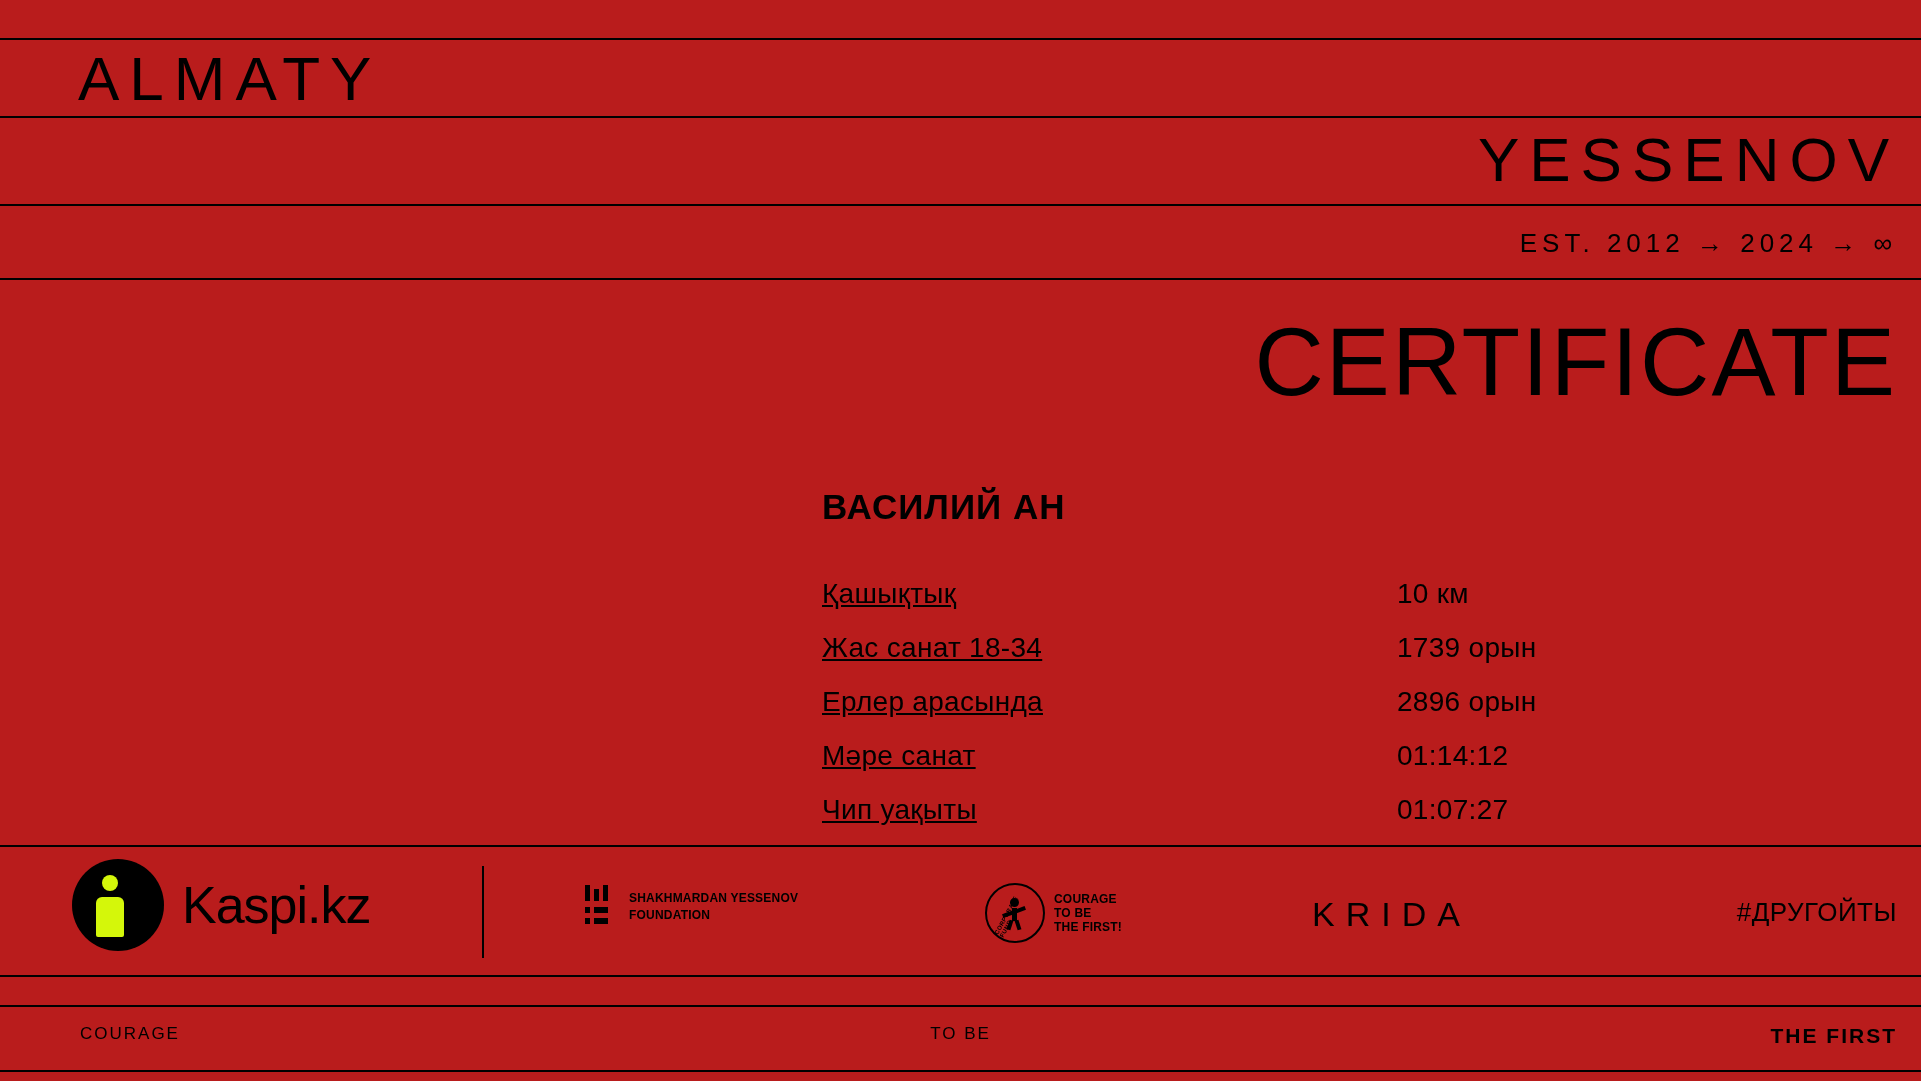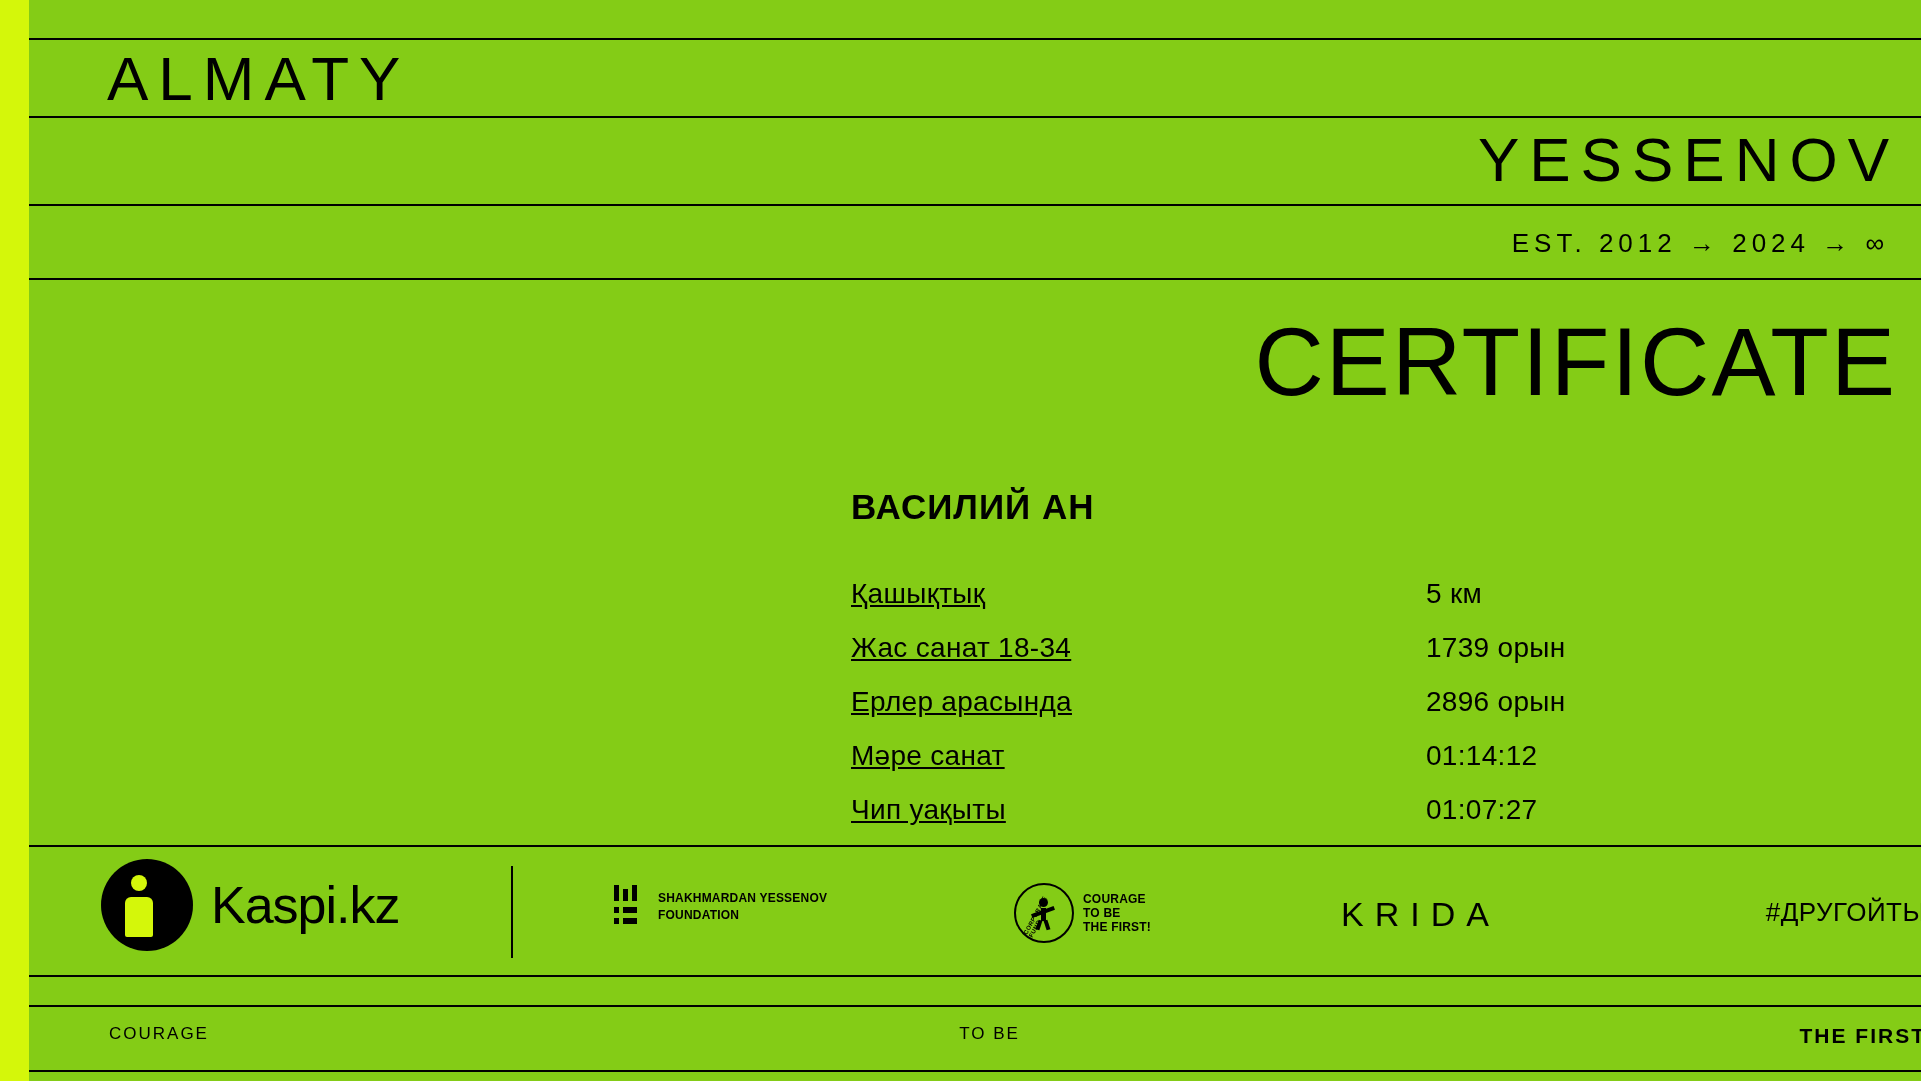--- a/index.html
+++ b/index.html
@@ -11,22 +11,21 @@
     width: 1921px;
     height: 1081px;
     overflow: hidden;
     font-family: "Liberation Sans", sans-serif;
     color: #000;
     position: relative;
   }
   .cert {
     position: absolute;
     inset: 0;
-    background: #84cc16;
-    margin-left: 29px;
+    background: #b91c1c;
   }
 
   
   .rule {
     position: absolute;
     left: 0;
     width: 1921px;
     height: 2px;
     background: #000;
   }
@@ -55,21 +54,21 @@
     right: 22px;
     top: 125px;
     font-size: 62px;
     letter-spacing: 10px;
     font-weight: 400;
     line-height: 70px;
     text-align: right;
   }
   .est {
     position: absolute;
-    right: 32px;
+    right: 24px;
     top: 228px;
     font-size: 26px;
     letter-spacing: 5px;
     font-weight: 400;
   }
 
   
   .title {
     position: absolute;
     right: 24px;
@@ -341,21 +340,21 @@
   <div class="marathon">YESSENOV</div>
   <div class="est">EST. 2012 → 2024 → ∞</div>
 
   <div class="title">CERTIFICATE</div>
 
   <div class="athlete">ВАСИЛИЙ АН</div>
 
   <div class="results">
     <div class="res-row">
       <div class="res-label">Қашықтық</div>
-      <div class="res-value">5 км</div>
+      <div class="res-value">10 км</div>
     </div>
     <div class="res-row">
       <div class="res-label">Жас санат 18-34</div>
       <div class="res-value">1739 орын</div>
     </div>
     <div class="res-row">
       <div class="res-label">Ерлер арасында</div>
       <div class="res-value">2896 орын</div>
     </div>
     <div class="res-row">

